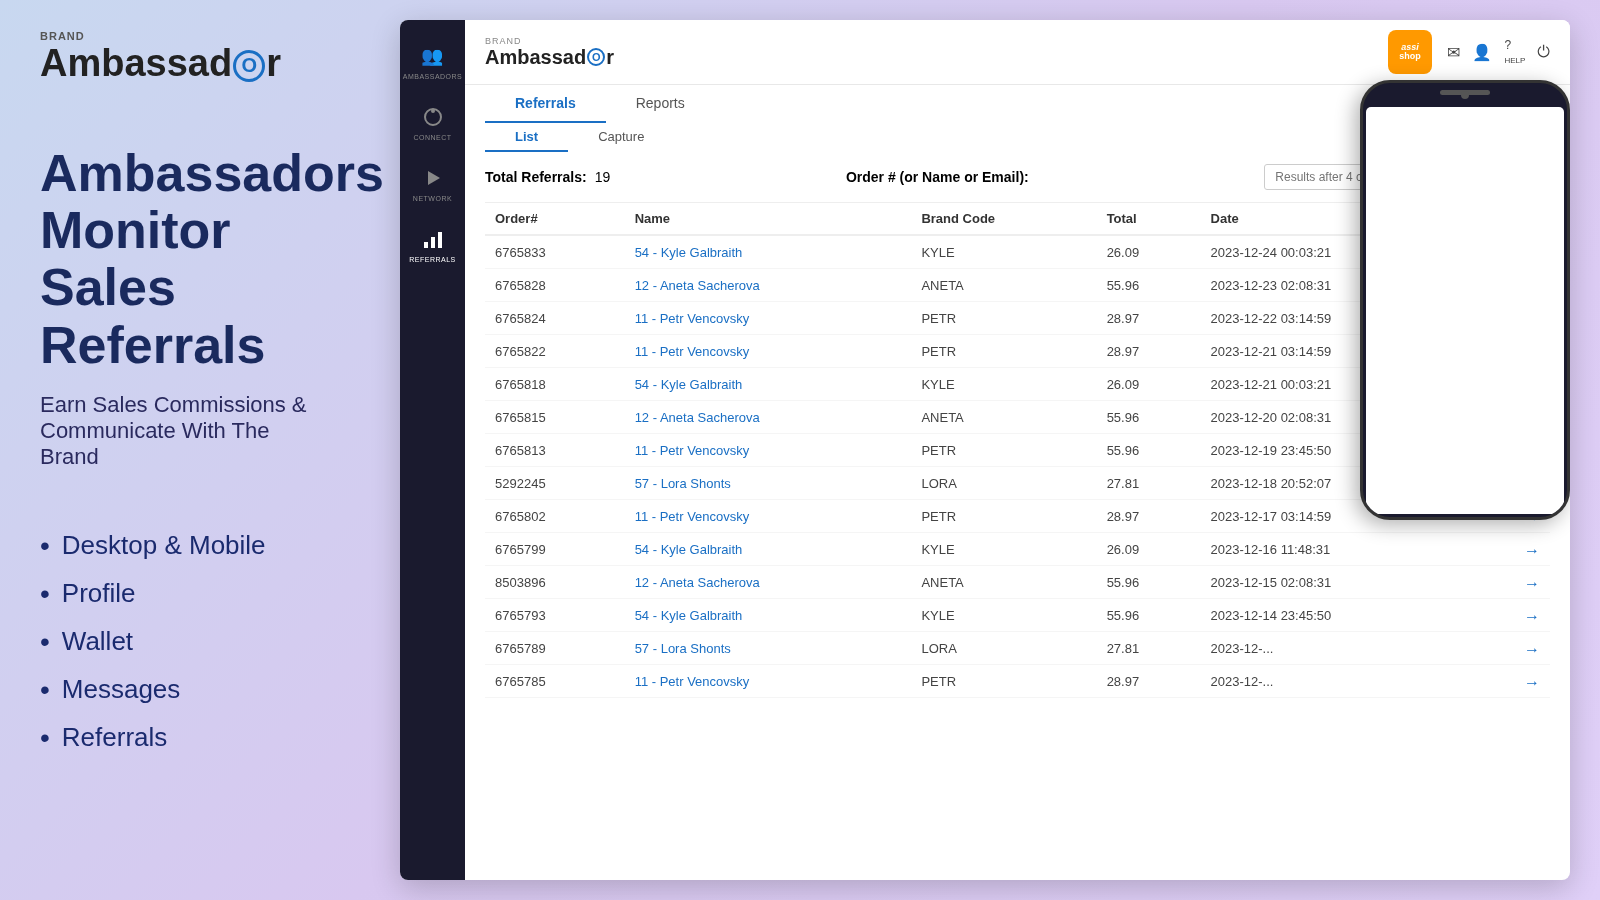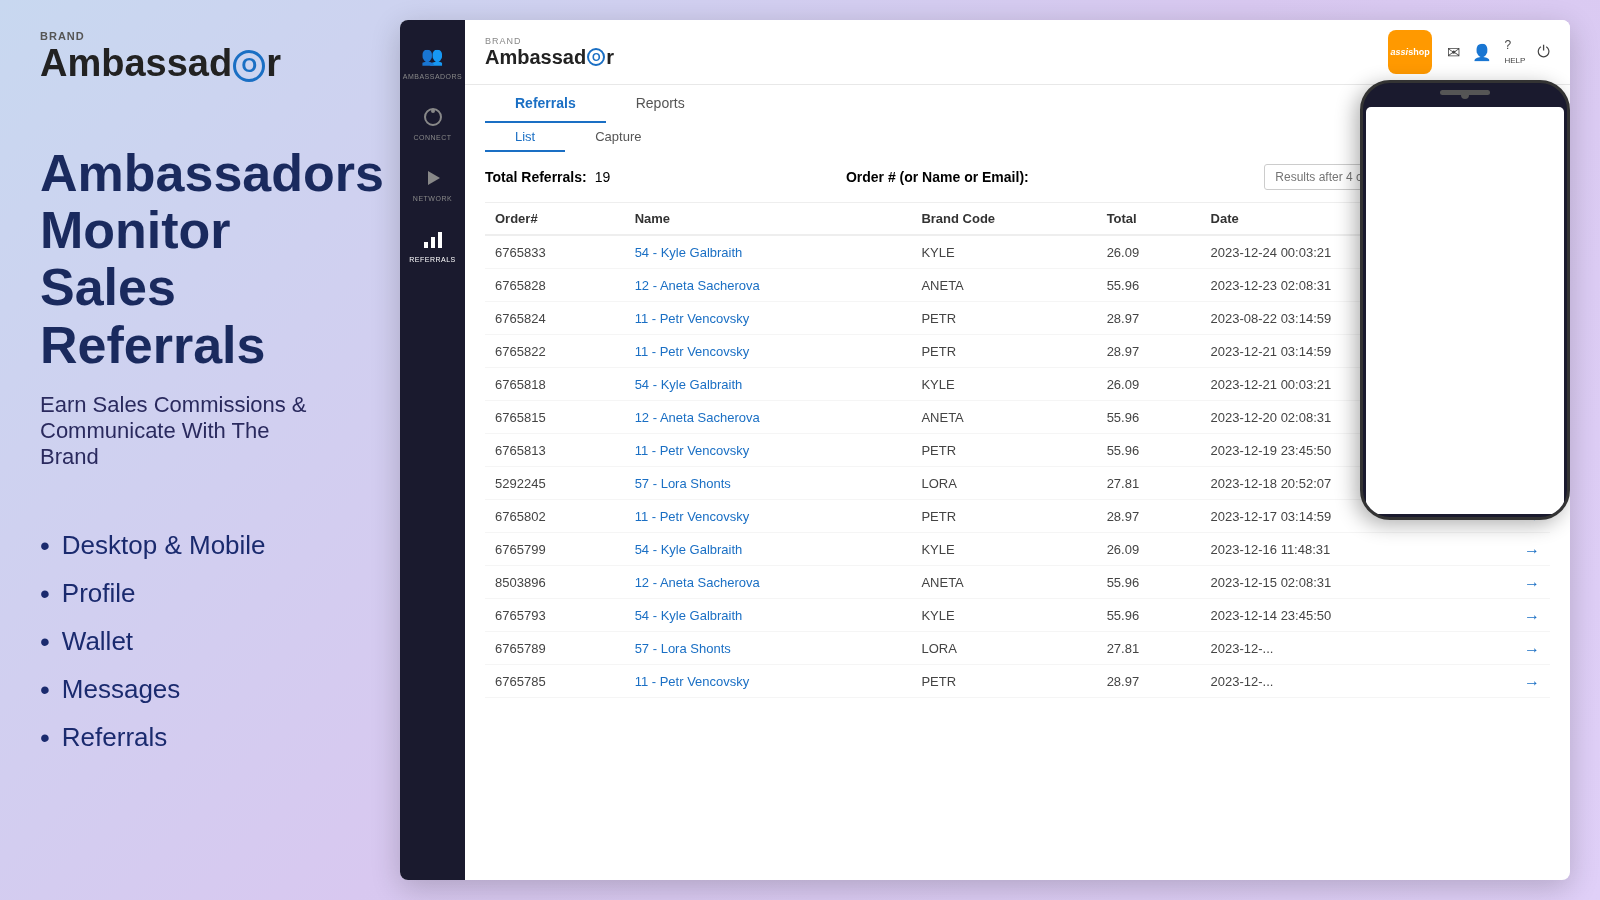--- a/index.html
+++ b/index.html
@@ -212,21 +212,21 @@
       width: 44px;
       height: 44px;
       background: #f90;
       border-radius: 8px;
       display: flex;
       align-items: center;
       justify-content: center;
       font-size: 10px;
       font-weight: 900;
       color: #fff;
-      flex-direction: row;
+      flex-direction: column;
       line-height: 1;
     }
 
     
     .content-area {
       flex: 1;
       padding: 0 20px 10px;
       overflow: hidden;
       display: flex;
       flex-direction: column;
@@ -256,21 +256,21 @@
       gap: 0;
     }
     .tab-sub {
       padding: 6px 30px;
       cursor: pointer;
       font-size: 13px;
       color: #555;
     }
     .tab-sub.active {
       color: #1a6fc4;
-      font-weight: 400;
+      font-weight: 700;
       border-bottom: 2px solid #1a6fc4;
     }
 
     
     .referrals-bar {
       display: flex;
       align-items: center;
       gap: 20px;
       padding: 12px 0;
       border-bottom: 1px solid #eee;
@@ -521,21 +521,21 @@
       <td>ANETA</td>
       <td>55.96</td>
       <td>2023-12-23 02:08:31</td>
       <td class="arrow">→</td>
     </tr>
                 <tr>
       <td>6765824</td>
       <td class="link">11 - Petr Vencovsky</td>
       <td>PETR</td>
       <td>28.97</td>
-      <td>2023-08-22 03:14:59</td>
+      <td>2023-12-22 03:14:59</td>
       <td class="arrow">→</td>
     </tr>
                 <tr>
       <td>6765822</td>
       <td class="link">11 - Petr Vencovsky</td>
       <td>PETR</td>
       <td>28.97</td>
       <td>2023-12-21 03:14:59</td>
       <td class="arrow">→</td>
     </tr>

